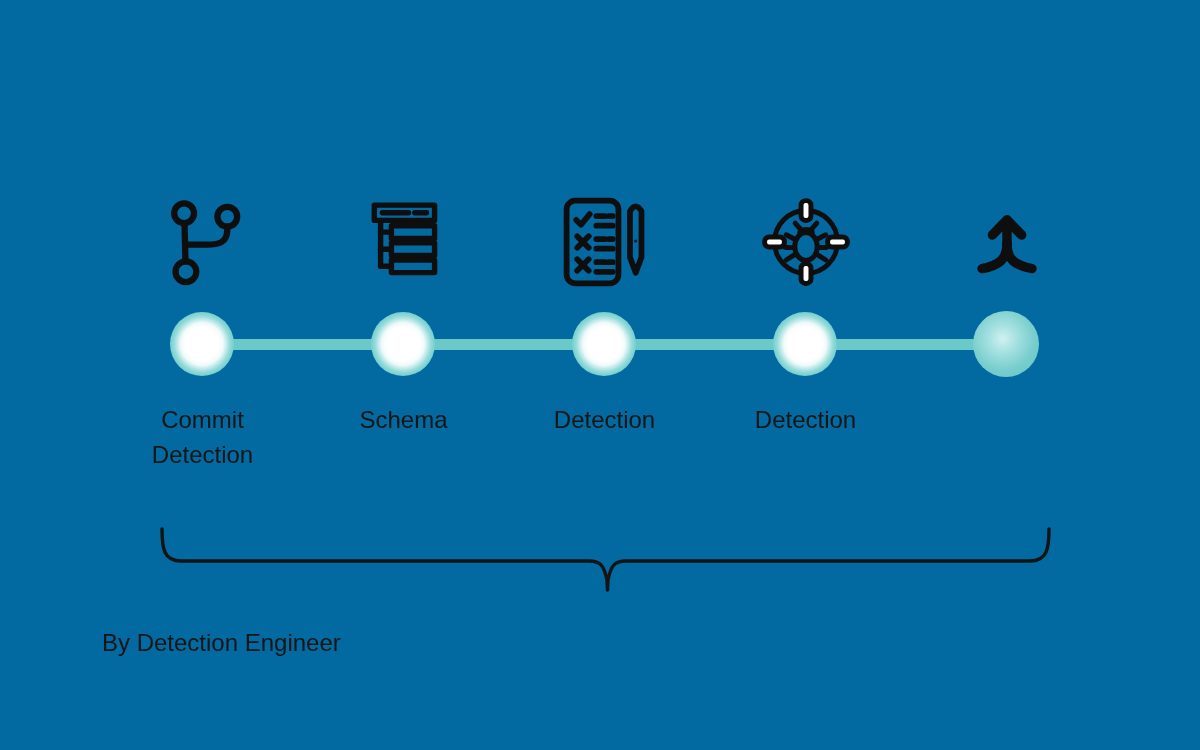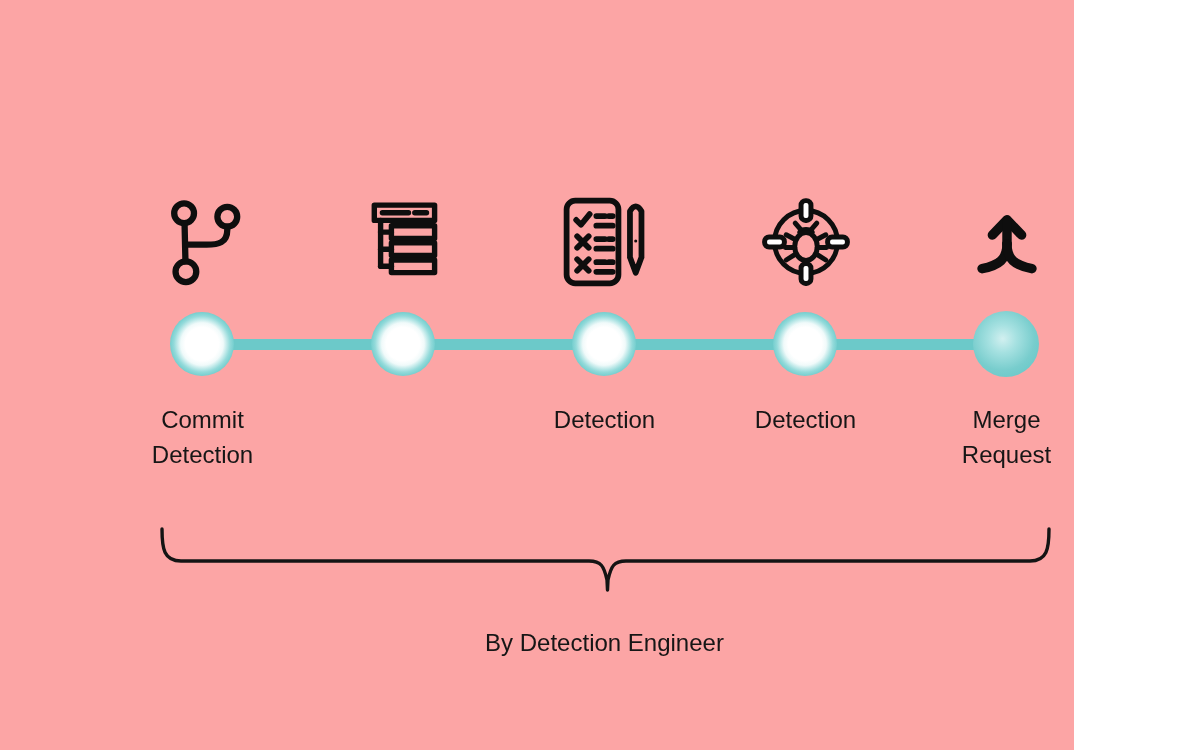--- a/index.html
+++ b/index.html
@@ -1,38 +1,38 @@
 <!DOCTYPE html>
 <html><head>
 <meta charset="utf-8">
 <style>
   html,body{margin:0;padding:0;background:#ffffff;}
   body{font-family:"Liberation Sans","DejaVu Sans",sans-serif;color:#111;}
-  .canvas{position:relative;width:1074px;height:750px;background:#fca5a5;overflow:hidden;}
+  .canvas{position:relative;width:1200px;height:750px;background:#0369a1;overflow:hidden;}
 
   .stage{position:absolute;left:102px;top:186px;width:1005px;}
 
   .icon-row{display:flex;}
   .icon-cell{width:201px;height:112px;display:flex;align-items:center;justify-content:center;}
   .icon-cell svg{display:block;}
 
   .timeline{position:relative;height:92px;}
   .track{position:absolute;left:100px;width:805px;top:50%;height:11px;margin-top:-5.5px;
          background:#6CC9C9;border-radius:5px;}
   .node{position:absolute;top:50%;width:64px;height:64px;margin:-32px 0 0 -32px;border-radius:50%;
         background:radial-gradient(circle,#ffffff 0%,#ffffff 37%,#f0fafa 47%,#93dada 62%,#62c7c7 76%,#7bd1d1 89%,rgba(123,209,209,0) 99%);}
   .node.filled{width:66px;height:66px;margin:-33px 0 0 -33px;
         background:radial-gradient(circle at 45% 42%,#d2f0f0 0%,#a6e1e1 26%,#78cdcd 60%,#66c8c8 86%,rgba(102,200,200,0.9) 96%,rgba(102,200,200,0) 100%);}
   .n1{left:100px}.n2{left:301px}.n3{left:502px}.n4{left:703px}.n5{left:904px}
 
   .label-row{display:flex;margin-top:12px;}
   .label-cell{width:201px;text-align:center;font-size:24px;line-height:35px;color:#161616;}
 
   .brace-svg{position:absolute;left:0;top:0;}
-  .caption{position:absolute;left:102px;top:629px;width:1005px;text-align:center;
+  .caption{position:absolute;left:102px;top:629px;width:1005px;
            font-size:24px;color:#161616;}
 
   .ic{stroke:#0e0e0e;fill:none;stroke-linecap:round;stroke-linejoin:round;}
 </style>
 </head>
 <body>
 
 <div class="canvas">
   <div class="stage">
 
@@ -115,30 +115,27 @@
       <div class="node n4"></div>
       <div class="node filled n5"></div>
     </div>
 
     <div class="label-row">
       <div class="label-cell">
         <div>Commit</div>
         <div>Detection</div>
       </div>
       <div class="label-cell">
+        <div>Schema</div>
       </div>
       <div class="label-cell">
         <div>Detection</div>
       </div>
       <div class="label-cell">
         <div>Detection</div>
-      </div>
-      <div class="label-cell">
-        <div>Merge</div>
-        <div>Request</div>
       </div>
     </div>
   </div>
 
   <svg class="brace-svg" width="1200" height="750" viewBox="0 0 1200 750">
     <path d="M 162 529
              C 162 549 164 561 181 561
              L 589 561
              C 601 561 604 566 607 580
              L 607.5 590

